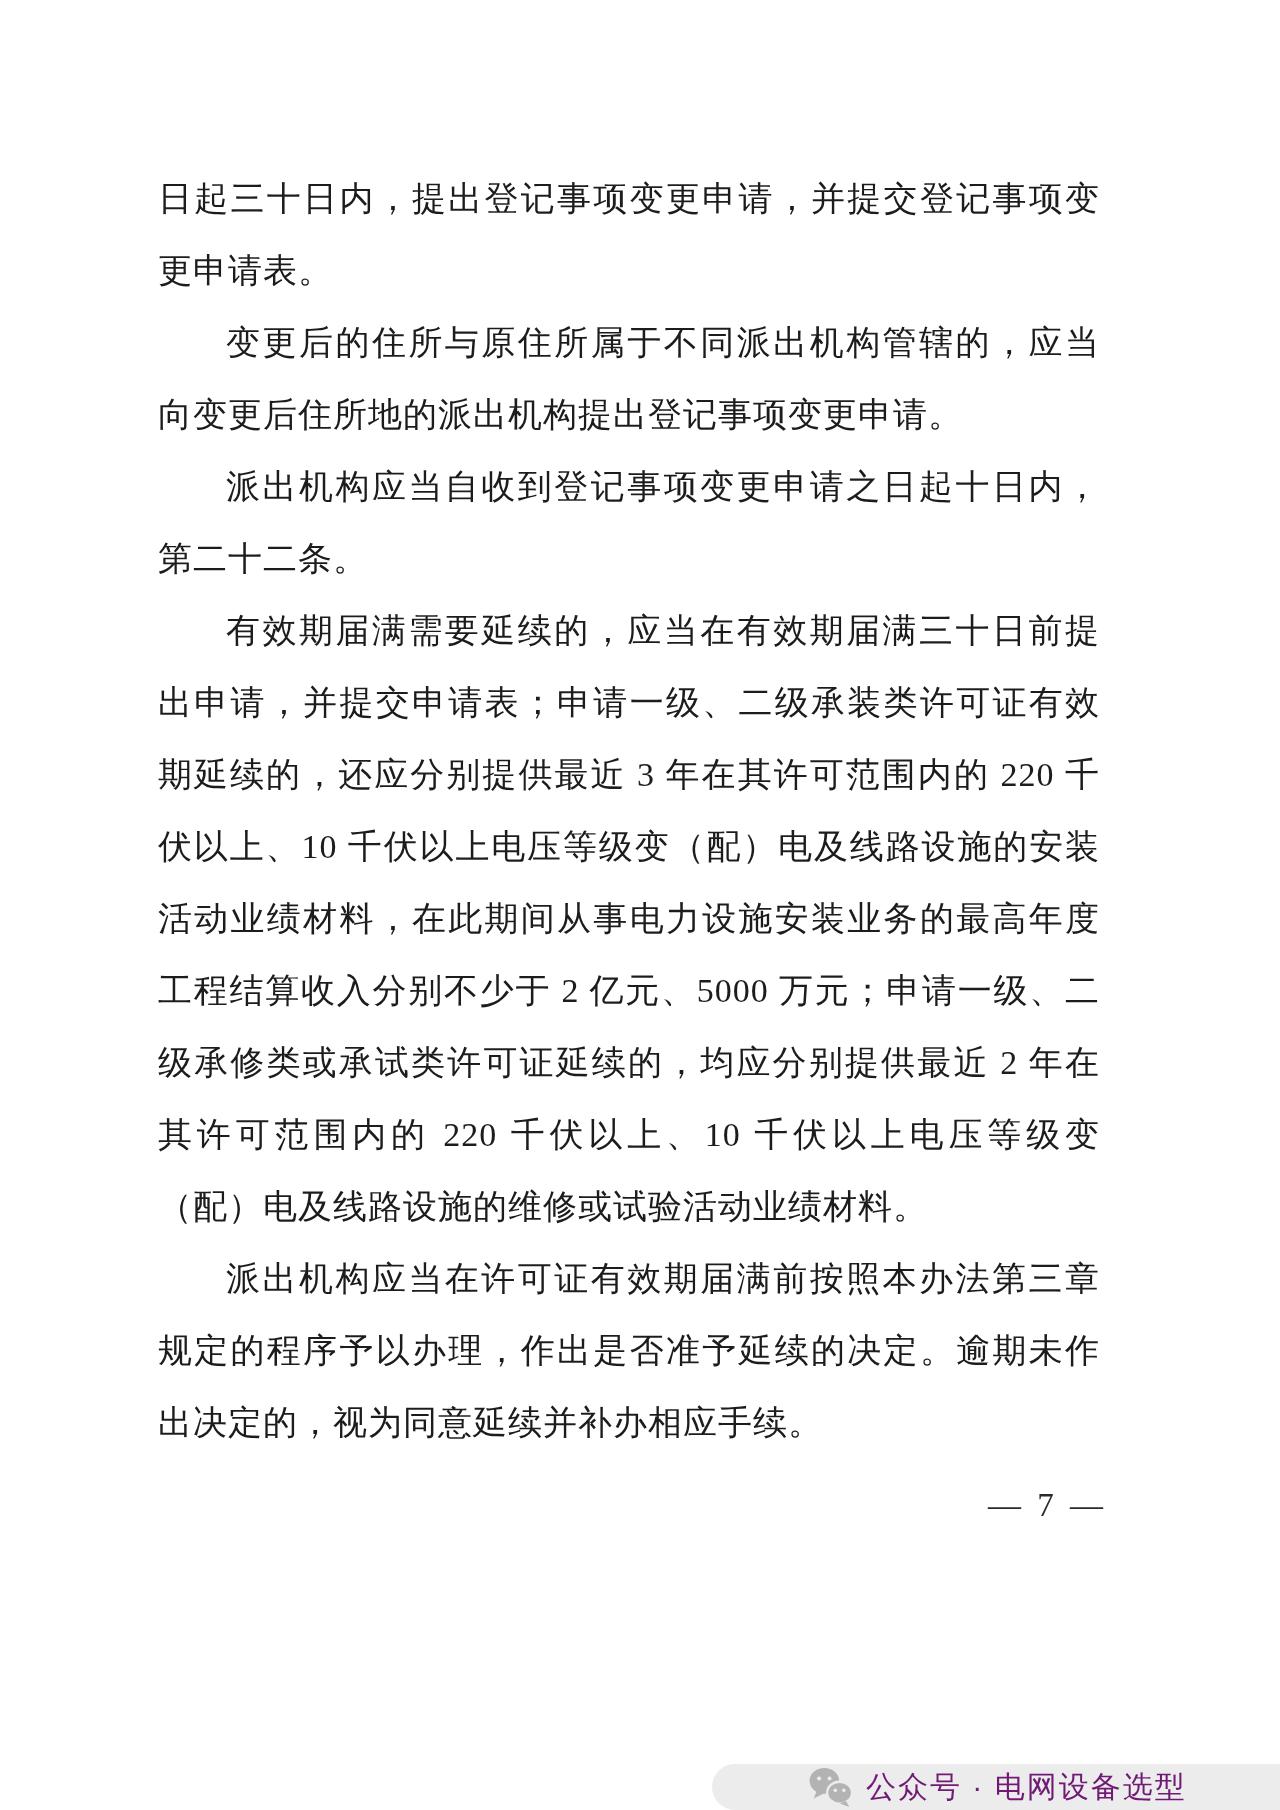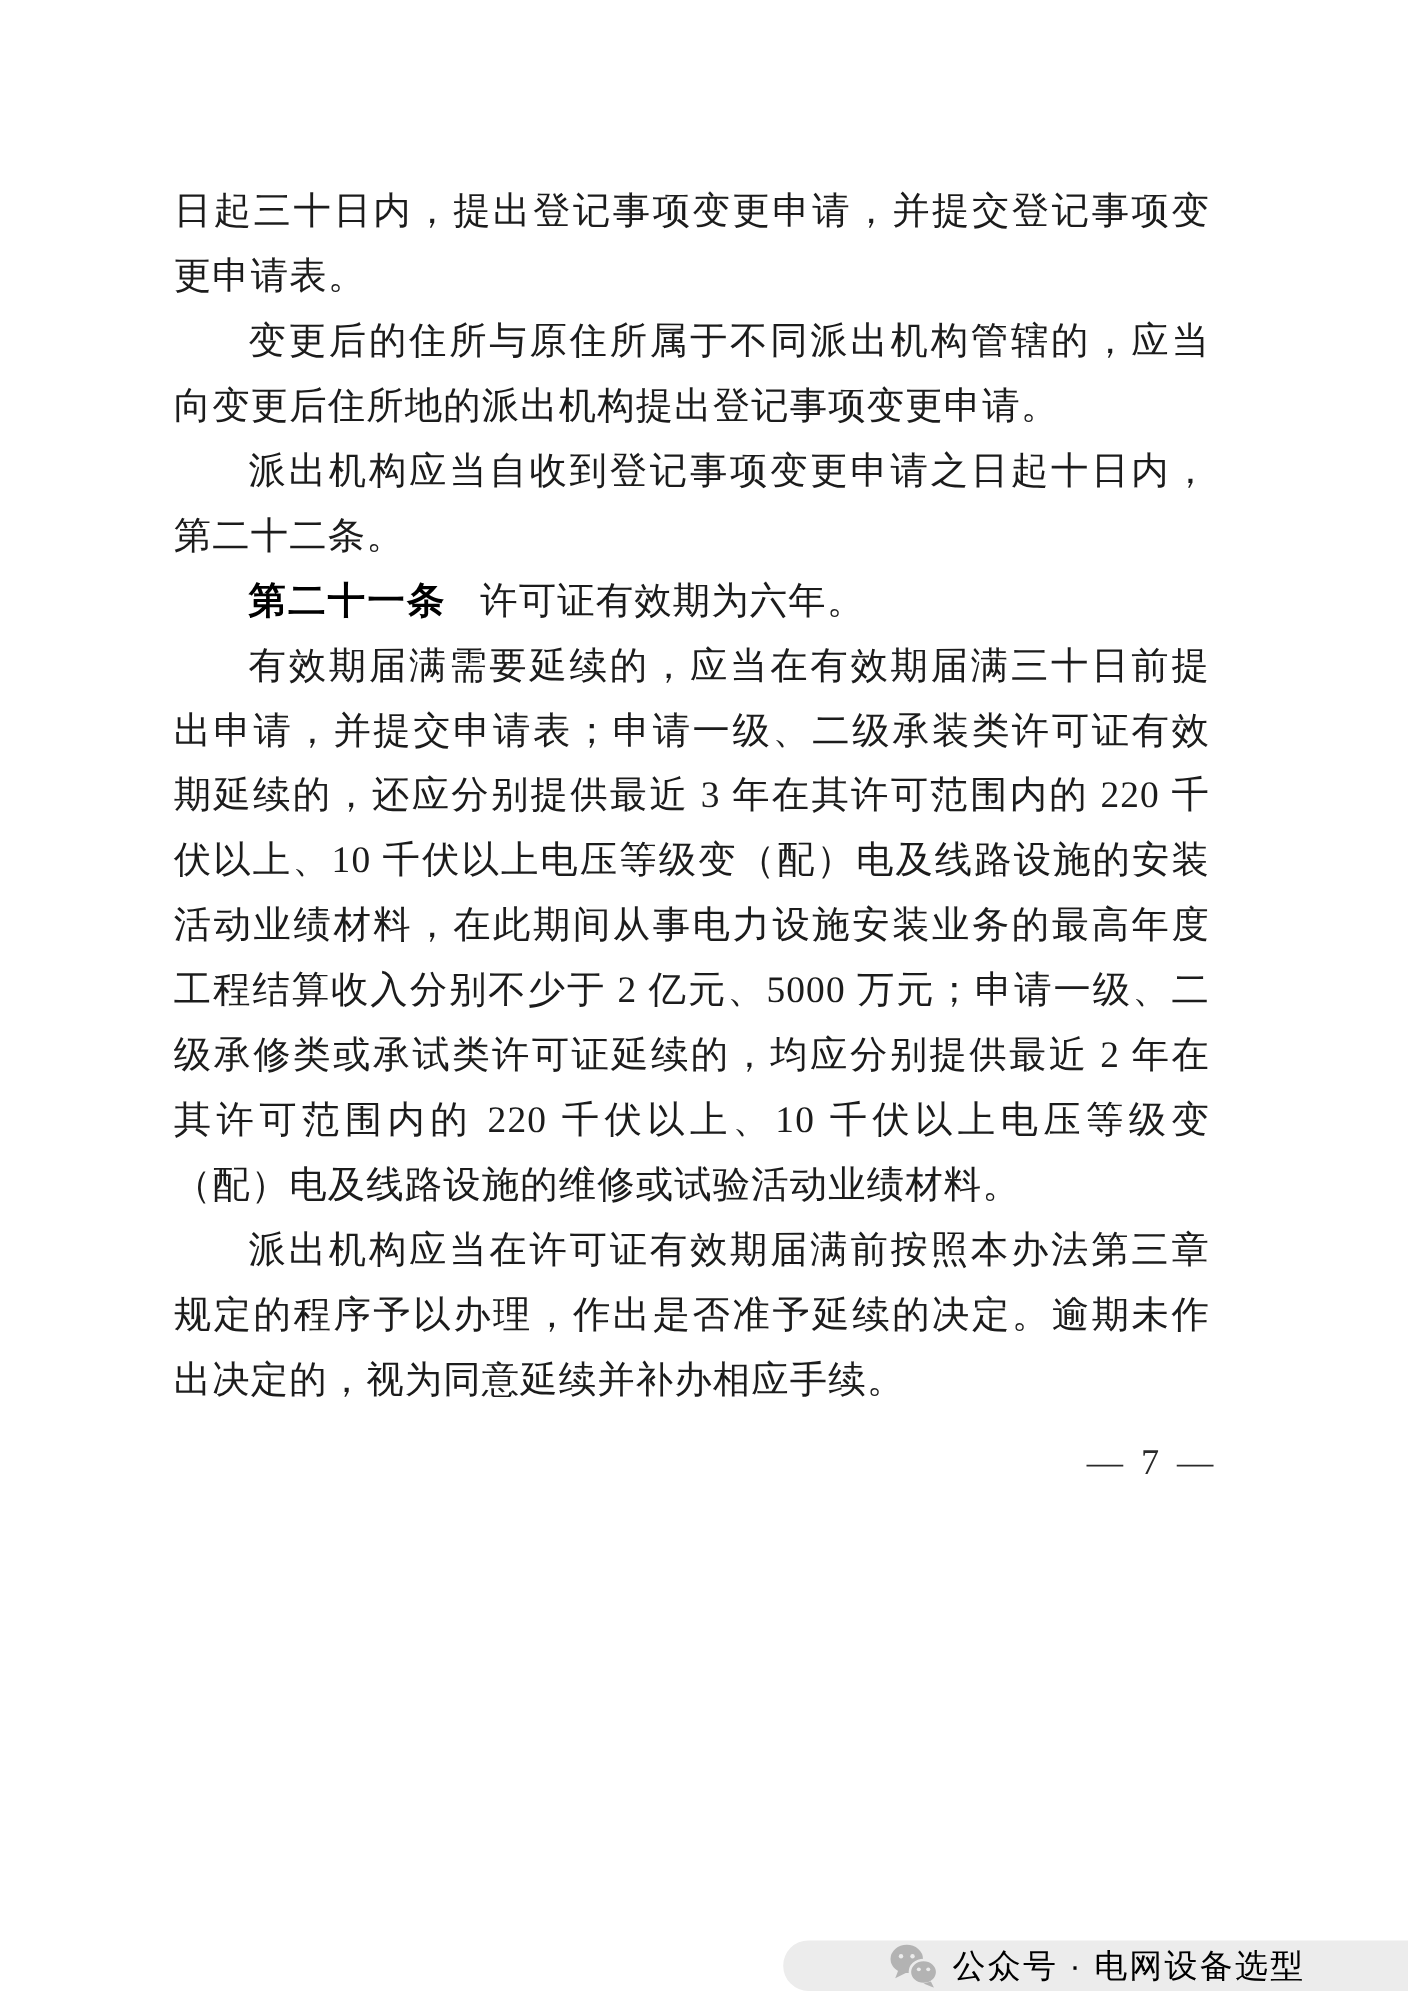--- a/index.html
+++ b/index.html
@@ -9,21 +9,21 @@
     width: 1280px;
     height: 1810px;
     background: #ffffff;
     overflow: hidden;
     font-family: "Liberation Serif", "DejaVu Serif", serif;
     color: #1c1c1c;
   }
   .doc-body {
     padding: 163px 180px 0 158px;
     font-size: 34px;
-    line-height: 59px;
+    line-height: 72px;
   }
   .doc-body p {
     text-align: justify;
     text-align-last: left;
     text-indent: 2em;
     letter-spacing: 1px;
   }
   .doc-body p.no-indent { text-indent: 0; }
   .article-no {
     font-family: "Liberation Sans", "DejaVu Sans", sans-serif;
@@ -55,35 +55,34 @@
   .wm-icon {
     width: 46px;
     height: 40px;
     flex: 0 0 auto;
     margin-right: 12px;
     display: block;
   }
   .wm-text {
     font-family: "Liberation Sans", "DejaVu Sans", sans-serif;
     font-size: 30px;
-    color: #000000;
+    color: #701a75;
     letter-spacing: 2px;
     white-space: nowrap;
   }
 </style>
 </head>
 <body>
 
 <div class="page">
 
   <div class="doc-body">
       <p class="no-indent"><span>日起三十日内，提出登记事项变更申请，并提交登记事项变更申请表。</span></p>
       <p><span>变更后的住所与原住所属于不同派出机构管辖的，应当向变更后住所地的派出机构提出登记事项变更申请。</span></p>
       <p><span>派出机构应当自收到登记事项变更申请之日起十日内，第二十二条。</span></p>
-      <p><b class="article-no">第二十一条</b><span>许可证有效期为六年。</span></p>
       <p><span>有效期届满需要延续的，应当在有效期届满三十日前提出申请，并提交申请表；申请一级、二级承装类许可证有效期延续的，还应分别提供最近 3 年在其许可范围内的 220 千伏以上、10 千伏以上电压等级变（配）电及线路设施的安装活动业绩材料，在此期间从事电力设施安装业务的最高年度工程结算收入分别不少于 2 亿元、5000 万元；申请一级、二级承修类或承试类许可证延续的，均应分别提供最近 2 年在其许可范围内的 220 千伏以上、10 千伏以上电压等级变（配）电及线路设施的维修或试验活动业绩材料。</span></p>
       <p><span>派出机构应当在许可证有效期届满前按照本办法第三章规定的程序予以办理，作出是否准予延续的决定。逾期未作出决定的，视为同意延续并补办相应手续。</span></p>
     </div>
 
   <div class="page-number">— 7 —</div>
 
   <div class="watermark-bar">
     <svg class="wm-icon" viewBox="0 0 48 42" xmlns="http://www.w3.org/2000/svg">
       <ellipse cx="17" cy="14.5" rx="15.5" ry="13.5" fill="#b3b3b3"></ellipse>
       <polygon points="9,25 6,33 17,27.5" fill="#b3b3b3"></polygon>

